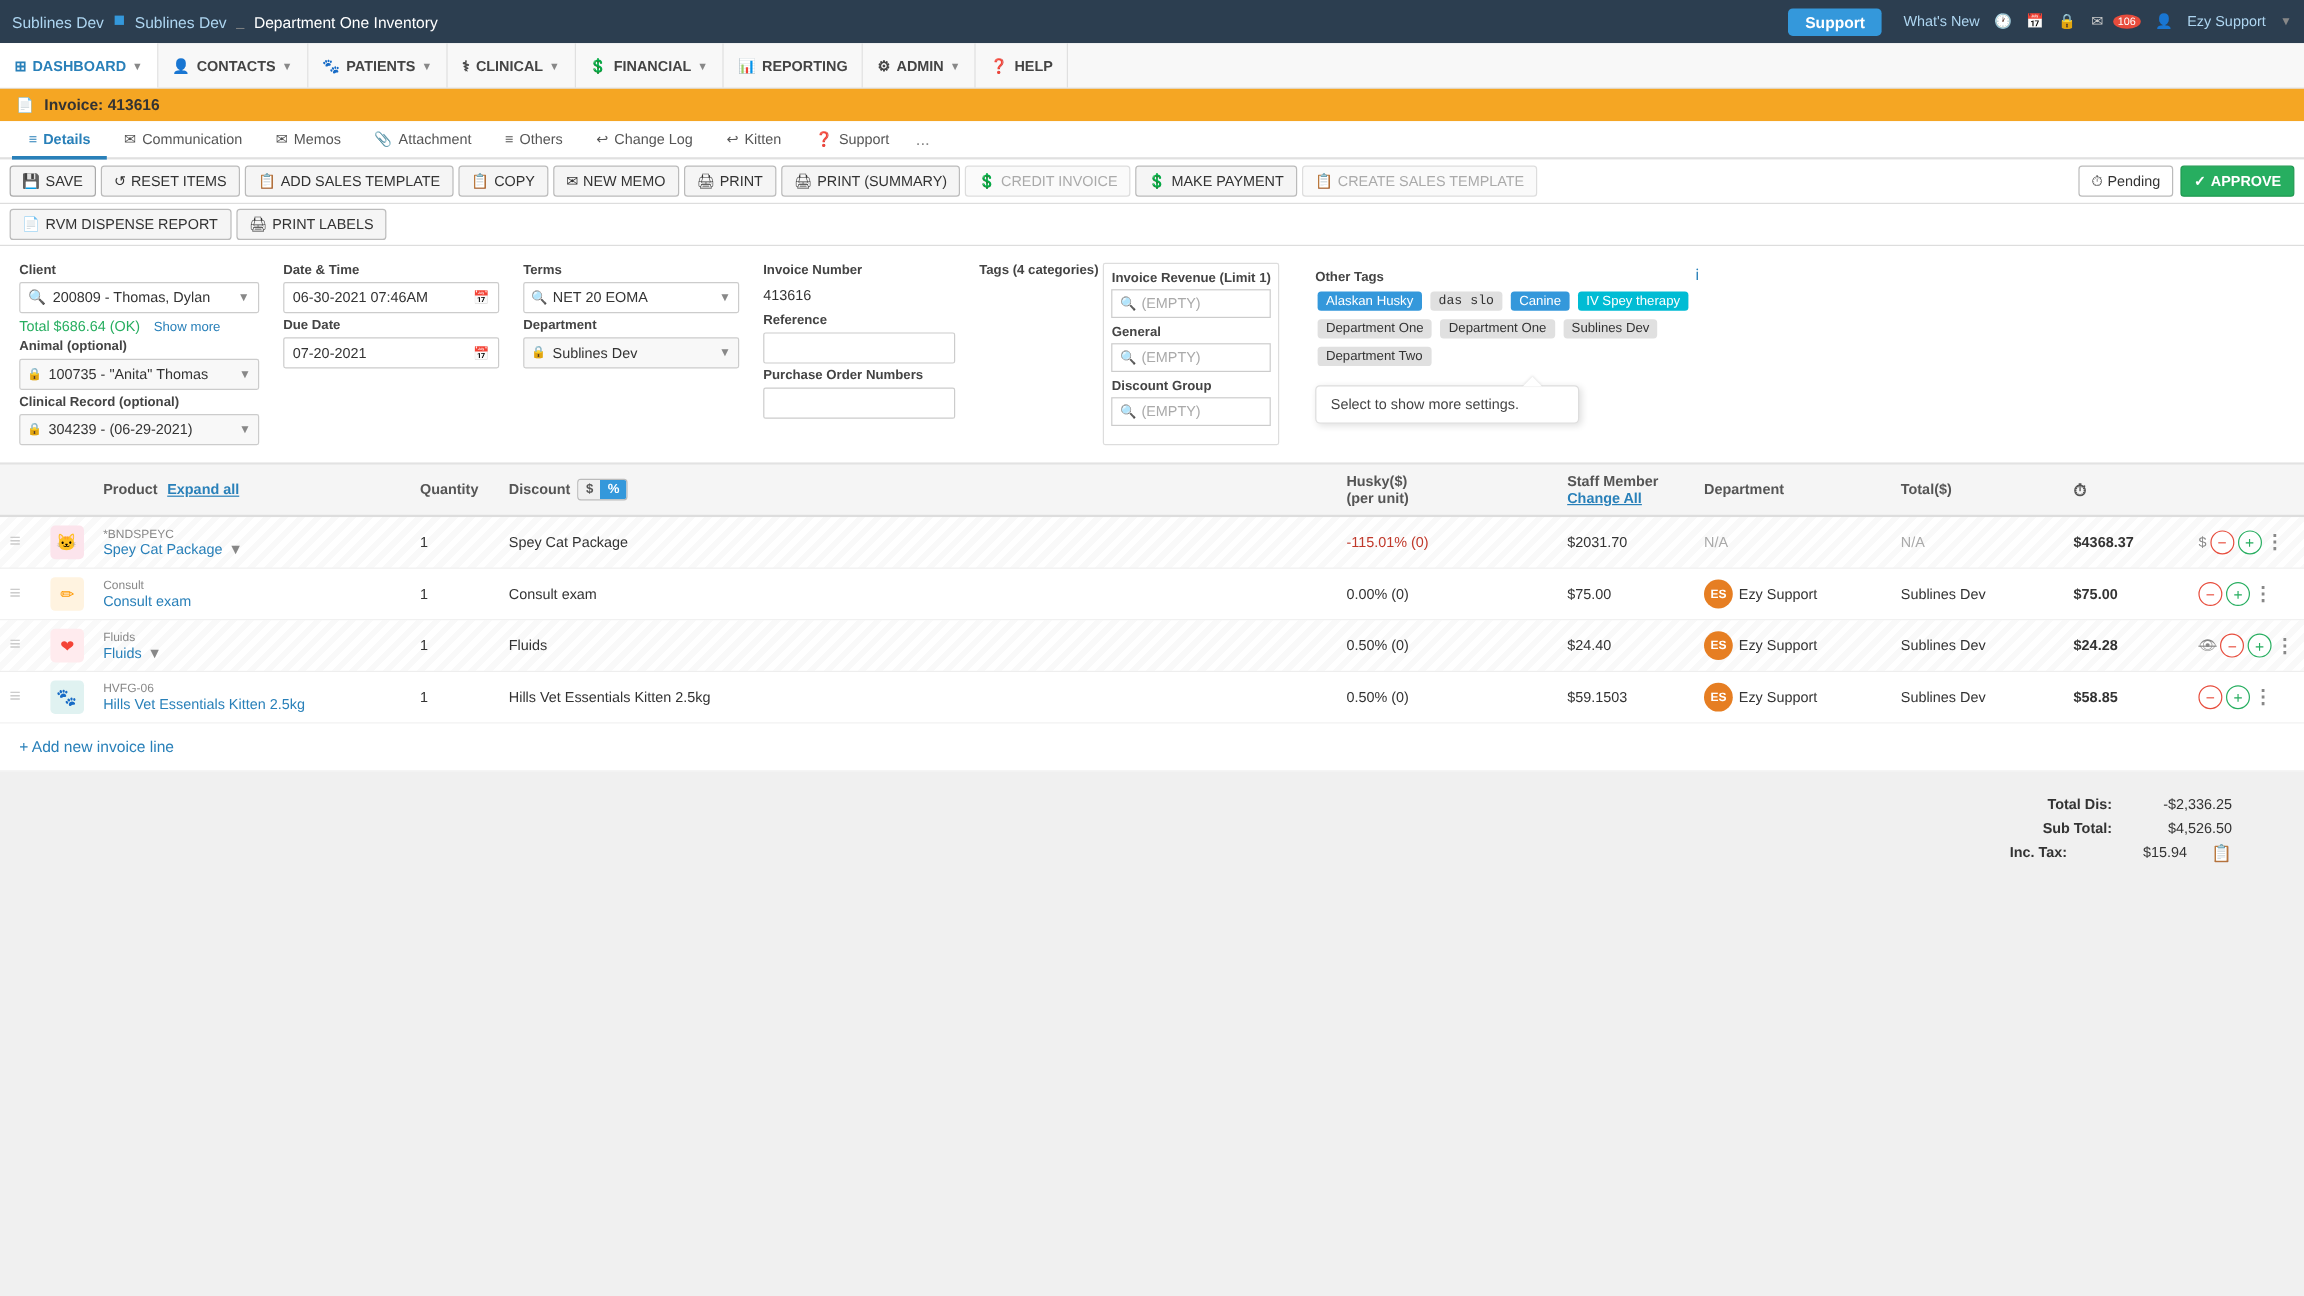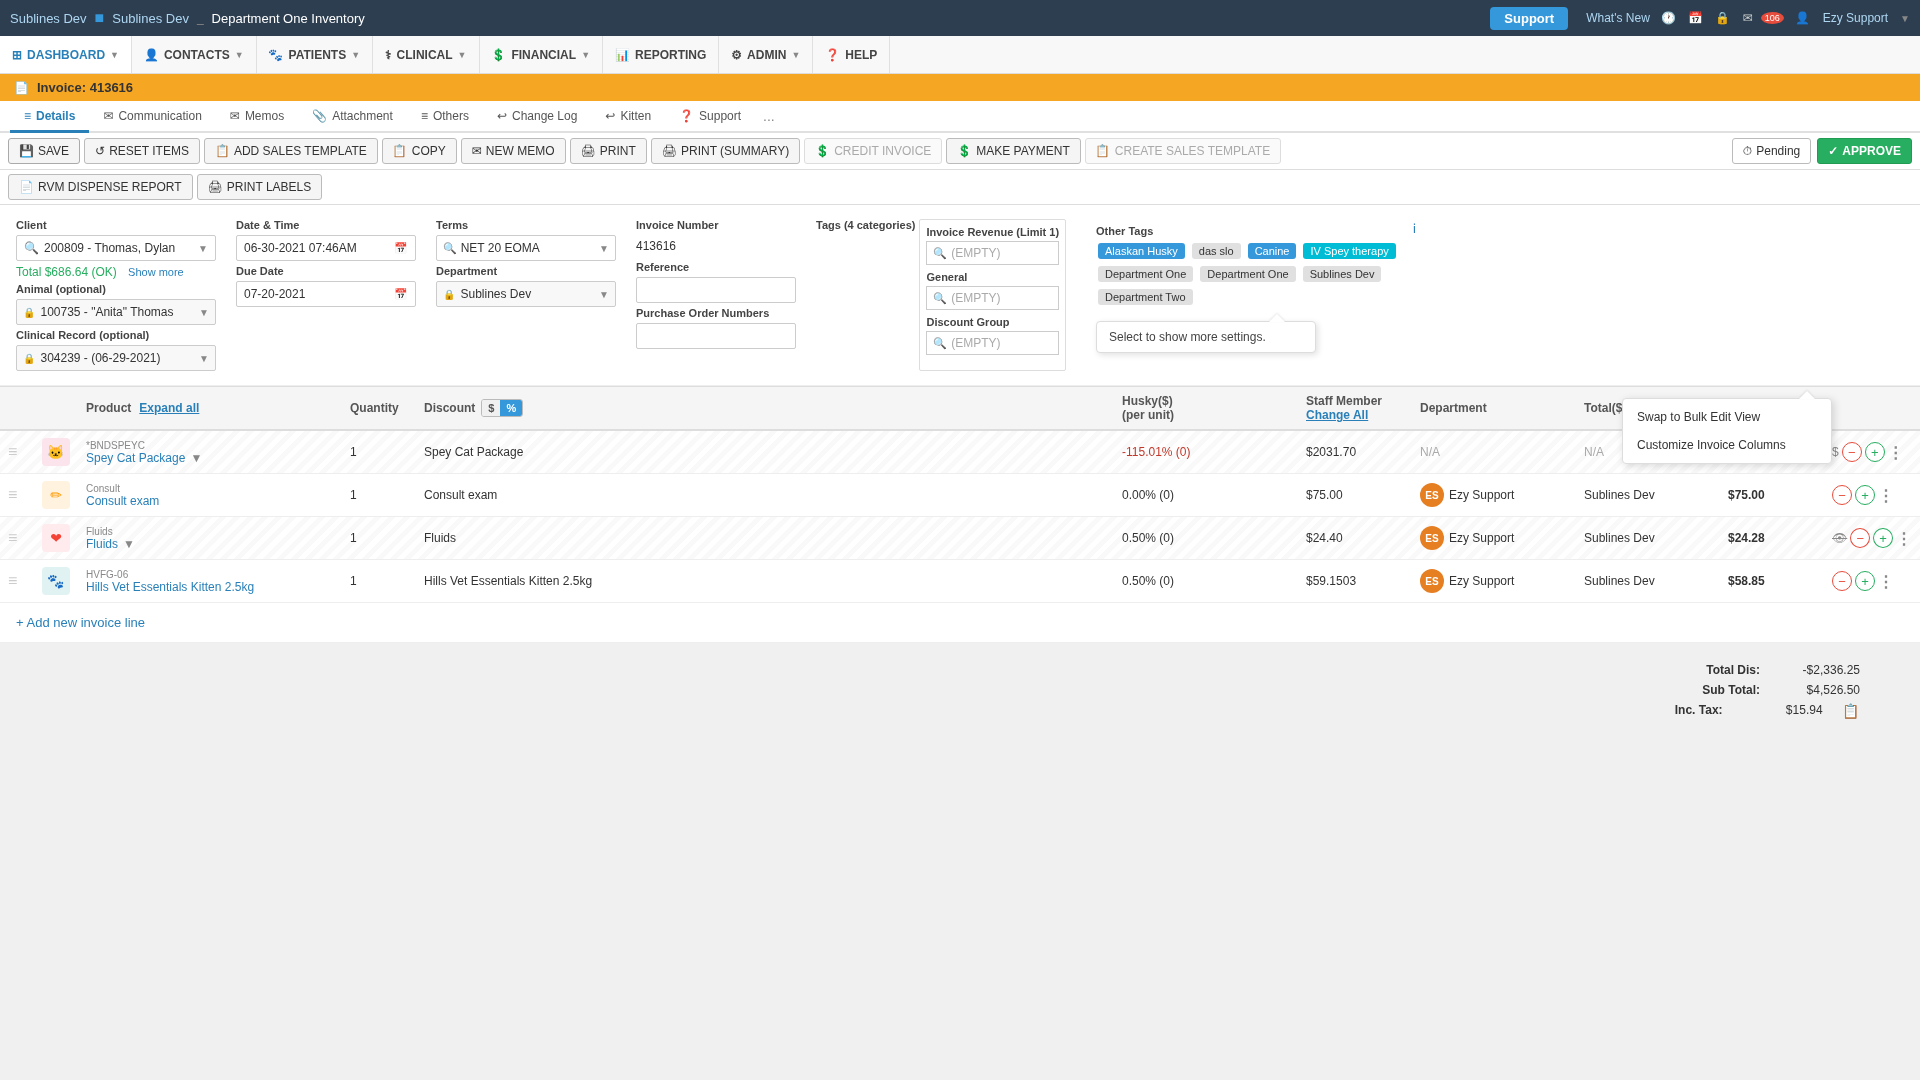--- a/index.html
+++ b/index.html
@@ -337,21 +337,21 @@
     </div>
   </div>
 
   <div style="display:flex;flex-direction:column;gap:4px;min-width:260px;">
     <div style="display:flex;justify-content:space-between;align-items:flex-end;">
       <span class="form-label">Other Tags</span>
       <span style="color:#2980b9;cursor:pointer;font-size:13px;">ℹ</span>
     </div>
     <div style="display:flex;flex-wrap:wrap;gap:3px;max-width:320px;">
       <span class="tag-badge blue">Alaskan Husky</span>
-      <span class="tag-badge" style="background:#e0e0e0;color:#333;">das slo</span>
+      <span class="tag-badge" style="background:#e0e0e0;color:#333;font-family:Liberation Mono, monospace;">das slo</span>
       <span class="tag-badge blue">Canine</span>
       <span class="tag-badge" style="background:#00bcd4;color:white;">IV Spey therapy</span>
       <span class="tag-badge" style="background:#e0e0e0;color:#333;">Department One</span>
       <span class="tag-badge" style="background:#e0e0e0;color:#333;">Department One</span>
       <span class="tag-badge" style="background:#e0e0e0;color:#333;">Sublines Dev</span>
       <span class="tag-badge" style="background:#e0e0e0;color:#333;">Department Two</span>
     </div>
 
     <div style="margin-top:10px;background:white;border:1px solid #ddd;box-shadow:2px 2px 6px rgba(0,0,0,0.12);border-radius:4px;padding:8px 12px;font-size:12px;color:#444;position:relative;max-width:220px;">
       <span>Select to show more settings.</span>
@@ -507,19 +507,14 @@
     <span class="total-label">Sub Total:</span>
     <span class="total-value">$4,526.50</span>
   </div>
   <div class="total-row">
     <span class="total-label">Inc. Tax:</span>
     <span class="total-value">$15.94</span>
     <span style="color:#888;cursor:pointer;font-size:14px;">📋</span>
   </div>
 </div>
 
-<div style="position:fixed;top:398px;right:88px;background:white;border:1px solid #ddd;box-shadow:2px 2px 8px rgba(0,0,0,0.15);border-radius:4px;padding:4px 0;z-index:200;width:210px;">
-  <div style="position:absolute;top:-8px;right:16px;width:0;height:0;border-left:8px solid transparent;border-right:8px solid transparent;border-bottom:8px solid white;filter:drop-shadow(0 -1px 1px rgba(0,0,0,0.1));"></div>
-  <div class="popup-item">Swap to Bulk Edit View</div>
-  <div class="popup-item">Customize Invoice Columns</div>
-</div>
 
 </div>
 
 </body></html>

